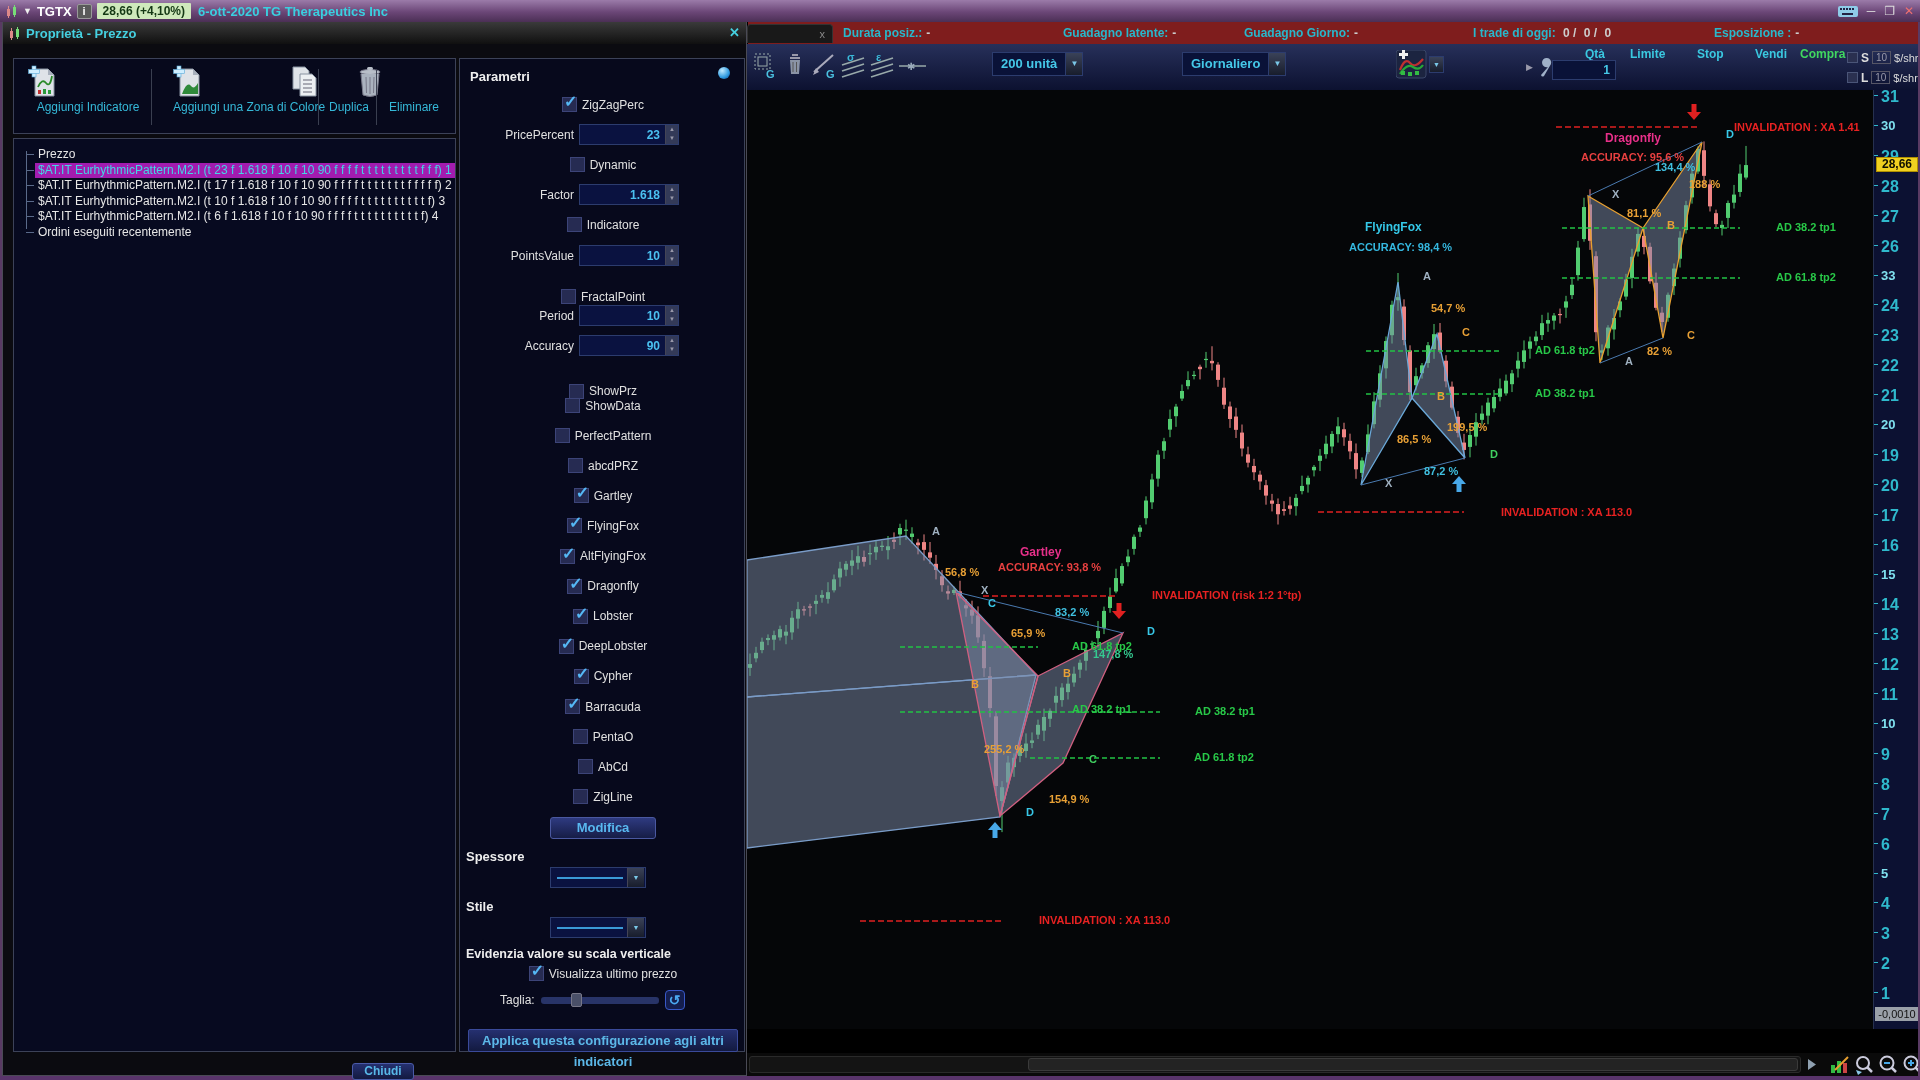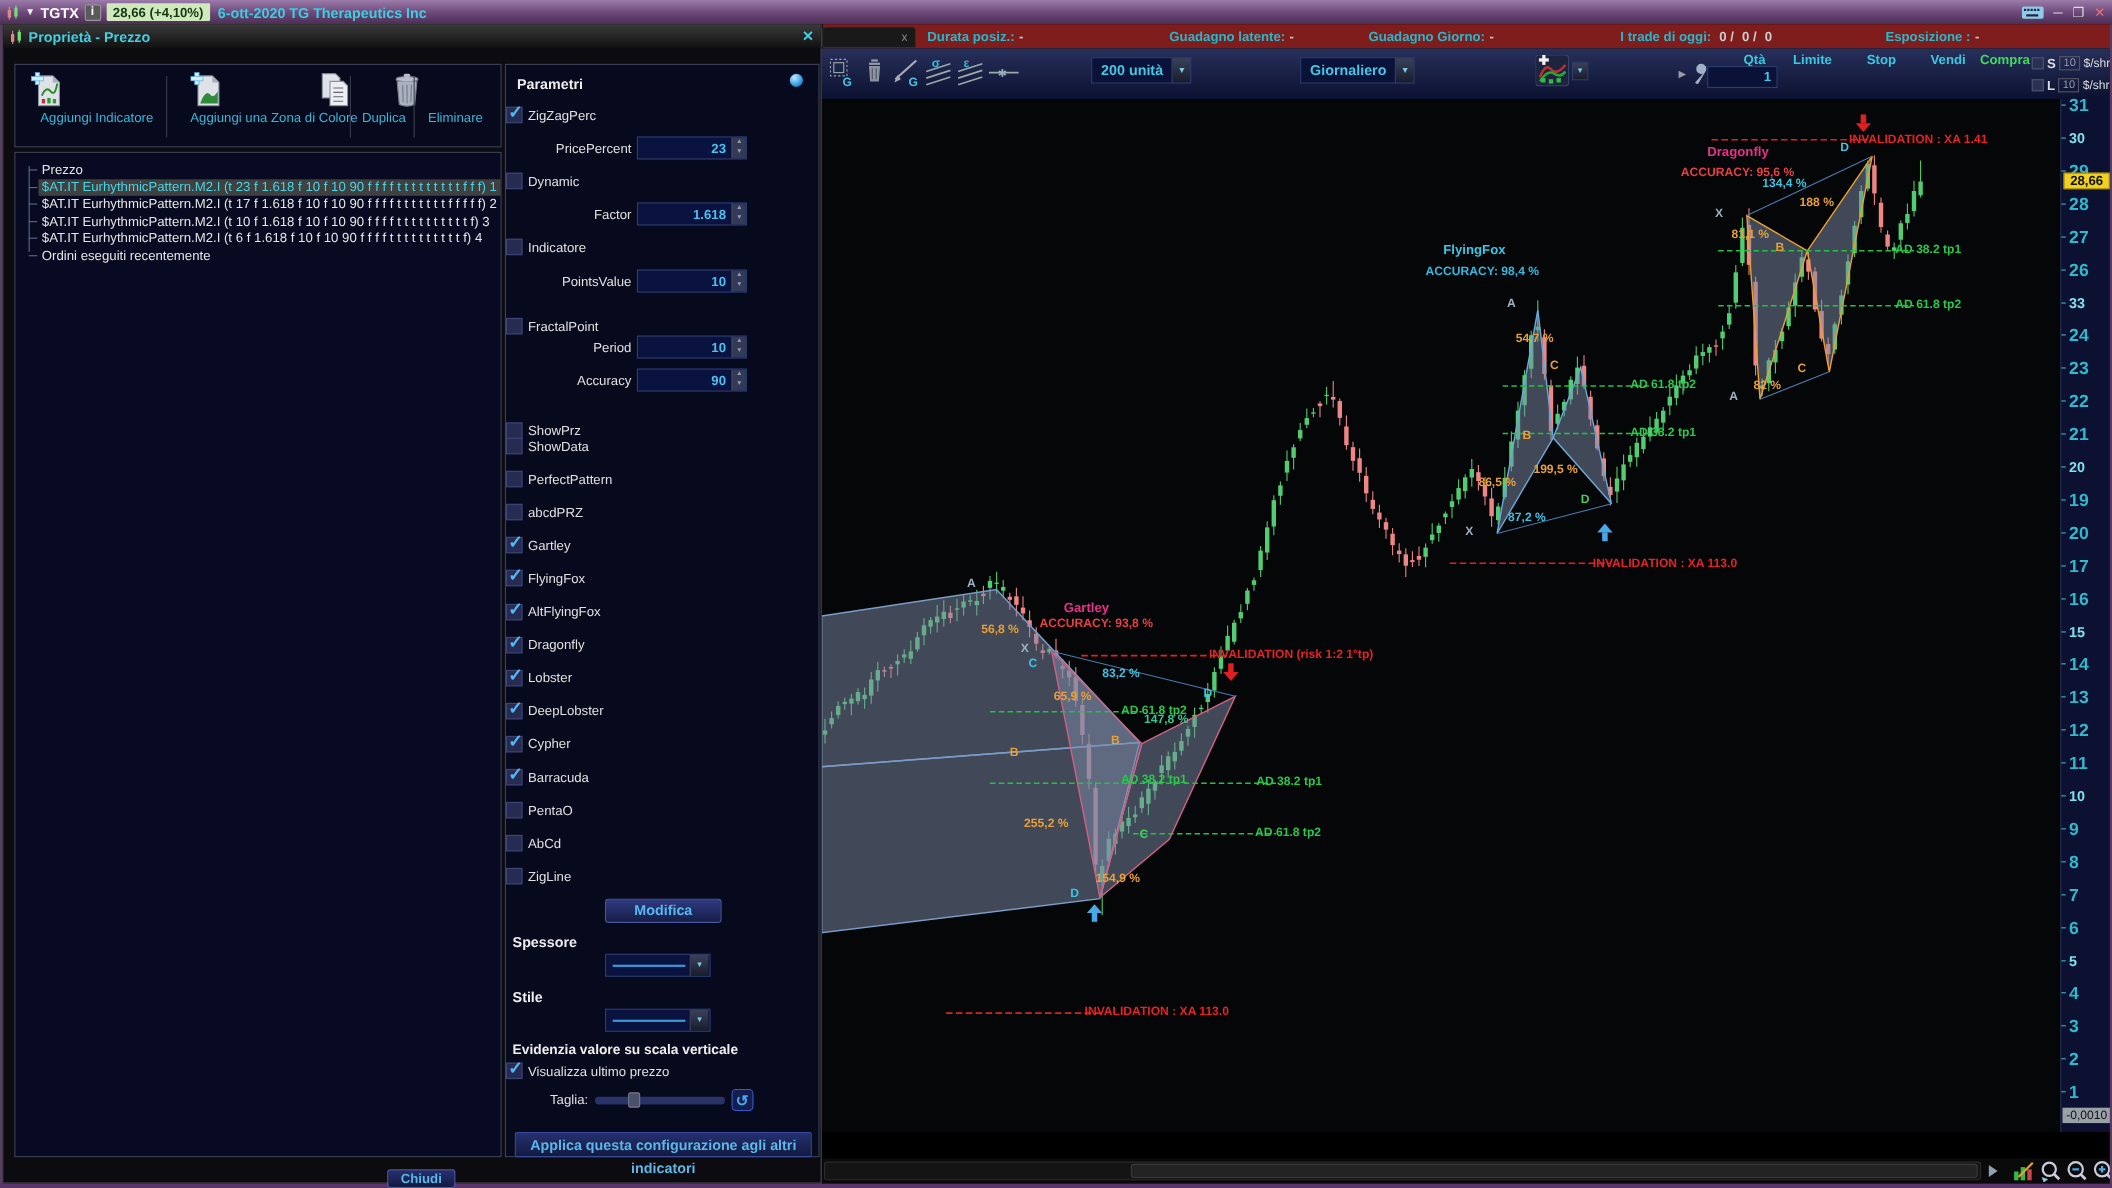--- a/index.html
+++ b/index.html
@@ -37,21 +37,21 @@
 .ord-btn{position:absolute;top:57px;width:27px;height:25px;background:linear-gradient(#3a4258,#222a44);border:1px solid #4a5578;border-radius:2px}
 .sell-btn{position:absolute;left:1750px;top:59px;width:45px;height:22px;background:#c62828;border:1px solid #e06060;border-radius:2px;color:#fff;font-weight:bold;font-size:13px;text-align:center;line-height:20px}
 .buy-btn{position:absolute;left:1798px;top:59px;width:45px;height:22px;background:#28a838;border:1px solid #58cc68;border-radius:2px;color:#fff;font-weight:bold;font-size:13px;text-align:center;line-height:20px}
 .sl-row{position:absolute;left:1847px;height:15px;display:flex;align-items:center;gap:3px}
 .sl-cb{width:11px;height:11px;background:#2a3050;border:1px solid #4a5578}
 .sl-l{color:#ddd;font-size:12px;font-weight:bold}
 .sl-v{width:19px;height:13px;border:1px solid #556;color:#99a;font-size:10px;text-align:center;line-height:11px}
 .sl-u{color:#ddd;font-size:11px}
 
 #plot{left:747px;top:90px;width:1126px;height:939px;background:#050608;overflow:hidden}
-#annos{left:725px;top:90px;width:1126px;height:694px;pointer-events:none}
+#annos{left:778px;top:90px;width:1126px;height:694px;pointer-events:none}
 .an{position:absolute;font-size:11px;font-weight:bold;white-space:nowrap;line-height:12px}
 .a-inv{color:#e82222}.a-nm{color:#e8308a;font-size:12px}.a-nc{color:#35c8e8;font-size:12px}
 .a-ar{color:#e84040}.a-ac{color:#35b8e0}.a-po{color:#e8a035}.a-pc{color:#40c0e0}.a-pt{color:#35c890}
 .a-tp{color:#28c848}.a-lg{color:#9fb0c0}.a-lo{color:#e8a035}.a-lc{color:#38c8e8}.a-lgr{color:#40d060}
 
 #pscale{left:1873px;top:90px;width:45px;height:939px;background:#0c1132;border-left:1px solid #26304f}
 .ptick{position:absolute;left:7px;font-size:16px;color:#2fb9cc;font-weight:bold}
 .ptick.b5{color:#7fe0ee;font-size:13px}
 .ptick-dash{position:absolute;left:0;width:4px;height:1px;background:#2fb9cc}
 #lastpx{position:absolute;left:2px;width:42px;height:15px;background:#f0d020;border:1px solid #b09000;color:#101000;font-size:12px;font-weight:bold;text-align:center;line-height:13px}
@@ -68,26 +68,26 @@
 #dlg-title{position:absolute;left:0;top:0;width:743px;height:22px;background:linear-gradient(#3a3a3a,#101010);display:flex;align-items:center;gap:5px;padding:0 6px}
 #dlg-title span{color:#45d0e0;font-size:13px;font-weight:bold}
 #dlg-close{position:absolute;right:6px;top:3px;color:#aaa;font-size:13px}
 .panel{position:absolute;background:#07091c;border:1px solid #3c4258}
 #btnpanel{left:10px;top:36px;width:443px;height:76px}
 .dlgbtn{position:absolute;top:6px;width:120px;text-align:center}
 .dlgbtn .lb{color:#35b8d8;font-size:12px;margin-top:2px;white-space:nowrap}
 .vsep{position:absolute;top:10px;width:1px;height:56px;background:#3a3f50}
 #treepanel{left:10px;top:116px;width:443px;height:914px;background:#070a20}
 .trow{position:absolute;left:14px;height:15px;font-size:12px;color:#e6e6e6;white-space:nowrap;padding:0 3px;line-height:15px}
-.trow.sel{background:#404040;color:#45d5e5}
+.trow.sel{background:#a21caf;color:#45d5e5}
 .tline{position:absolute;background:#5a6a8a}
 #parampanel{left:456px;top:36px;width:286px;height:994px}
 #ptitle{position:absolute;left:10px;top:10px;color:#eee;font-weight:bold;font-size:13px}
 #pdot{position:absolute;left:258px;top:8px;width:12px;height:12px;border-radius:50%;background:radial-gradient(circle at 35% 30%,#bfeaff,#2e9ae0 60%,#0a3a80)}
-.prow{position:absolute;left:0;width:286px;height:19px;display:flex;align-items:center;}
+.prow{position:absolute;left:0;width:286px;height:19px;display:flex;align-items:center;justify-content:center}
 .prow-in{position:absolute;left:0;width:286px;height:21px}
 .cb{width:15px;height:15px;background:#262b52;border:1px solid #3c4478;position:relative;flex:none}
 .cb.on:after{content:"✓";position:absolute;left:1px;top:-6px;color:#55b8f5;font-size:16px;font-weight:bold}
 .cblbl{color:#e0e0e0;font-size:12px;margin-left:5px;white-space:nowrap}
 .inlbl{position:absolute;left:0;top:4px;width:114px;text-align:right;color:#e0e0e0;font-size:12px}
 .inbox{position:absolute;left:119px;top:0;width:100px;height:21px;background:#0a1240;border:1px solid #2c3c6e;color:#4ac0f0;font-size:12px;font-weight:bold;text-align:right;padding:3px 18px 0 2px}
 .spin{position:absolute;left:205px;top:1px;width:13px;height:19px;background:#333a58;border-left:1px solid #445;color:#99a;font-size:6px;text-align:center;line-height:9px}
 .mbtn{position:absolute;left:90px;width:106px;height:22px;background:linear-gradient(#2e3a80,#161d46);border:1px solid #4a58a0;border-radius:3px;color:#58b8f0;font-size:13px;font-weight:bold;text-align:center;line-height:20px}
 .seclbl{position:absolute;left:6px;color:#eee;font-weight:bold;font-size:13px}
 .ddl{position:absolute;left:90px;width:96px;height:21px;background:#0a1240;border:1px solid #2c3c6e;display:flex}

